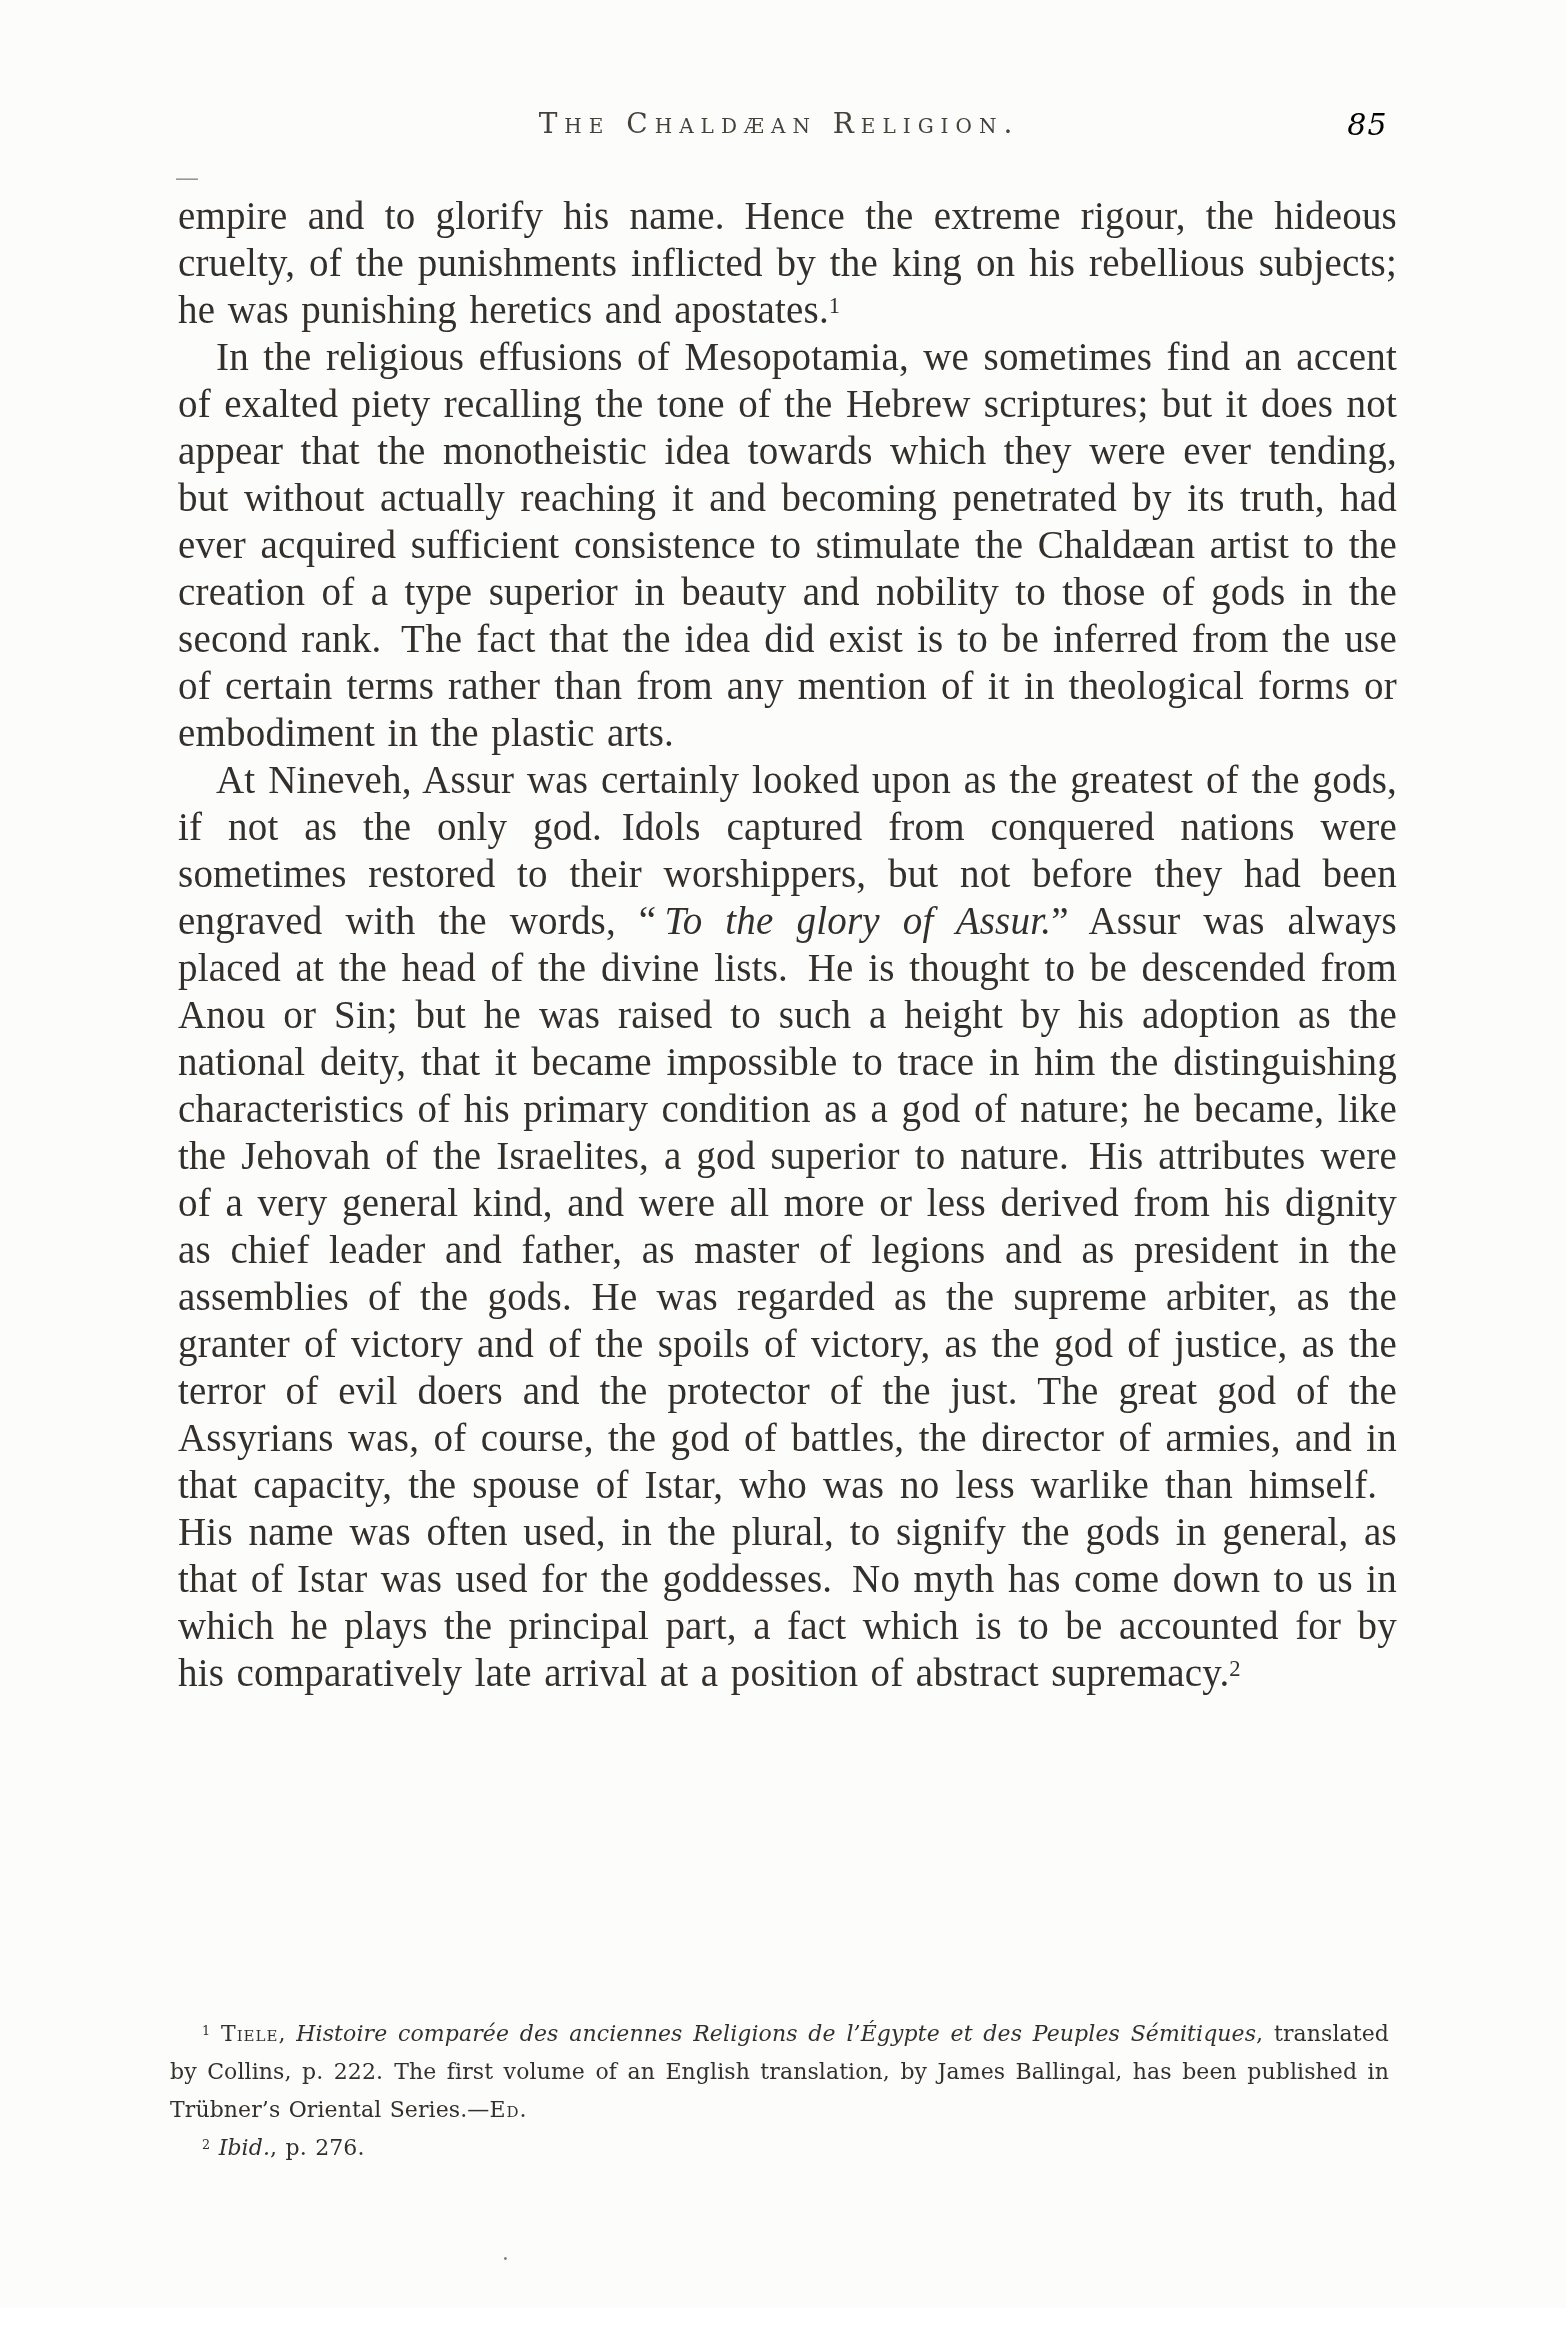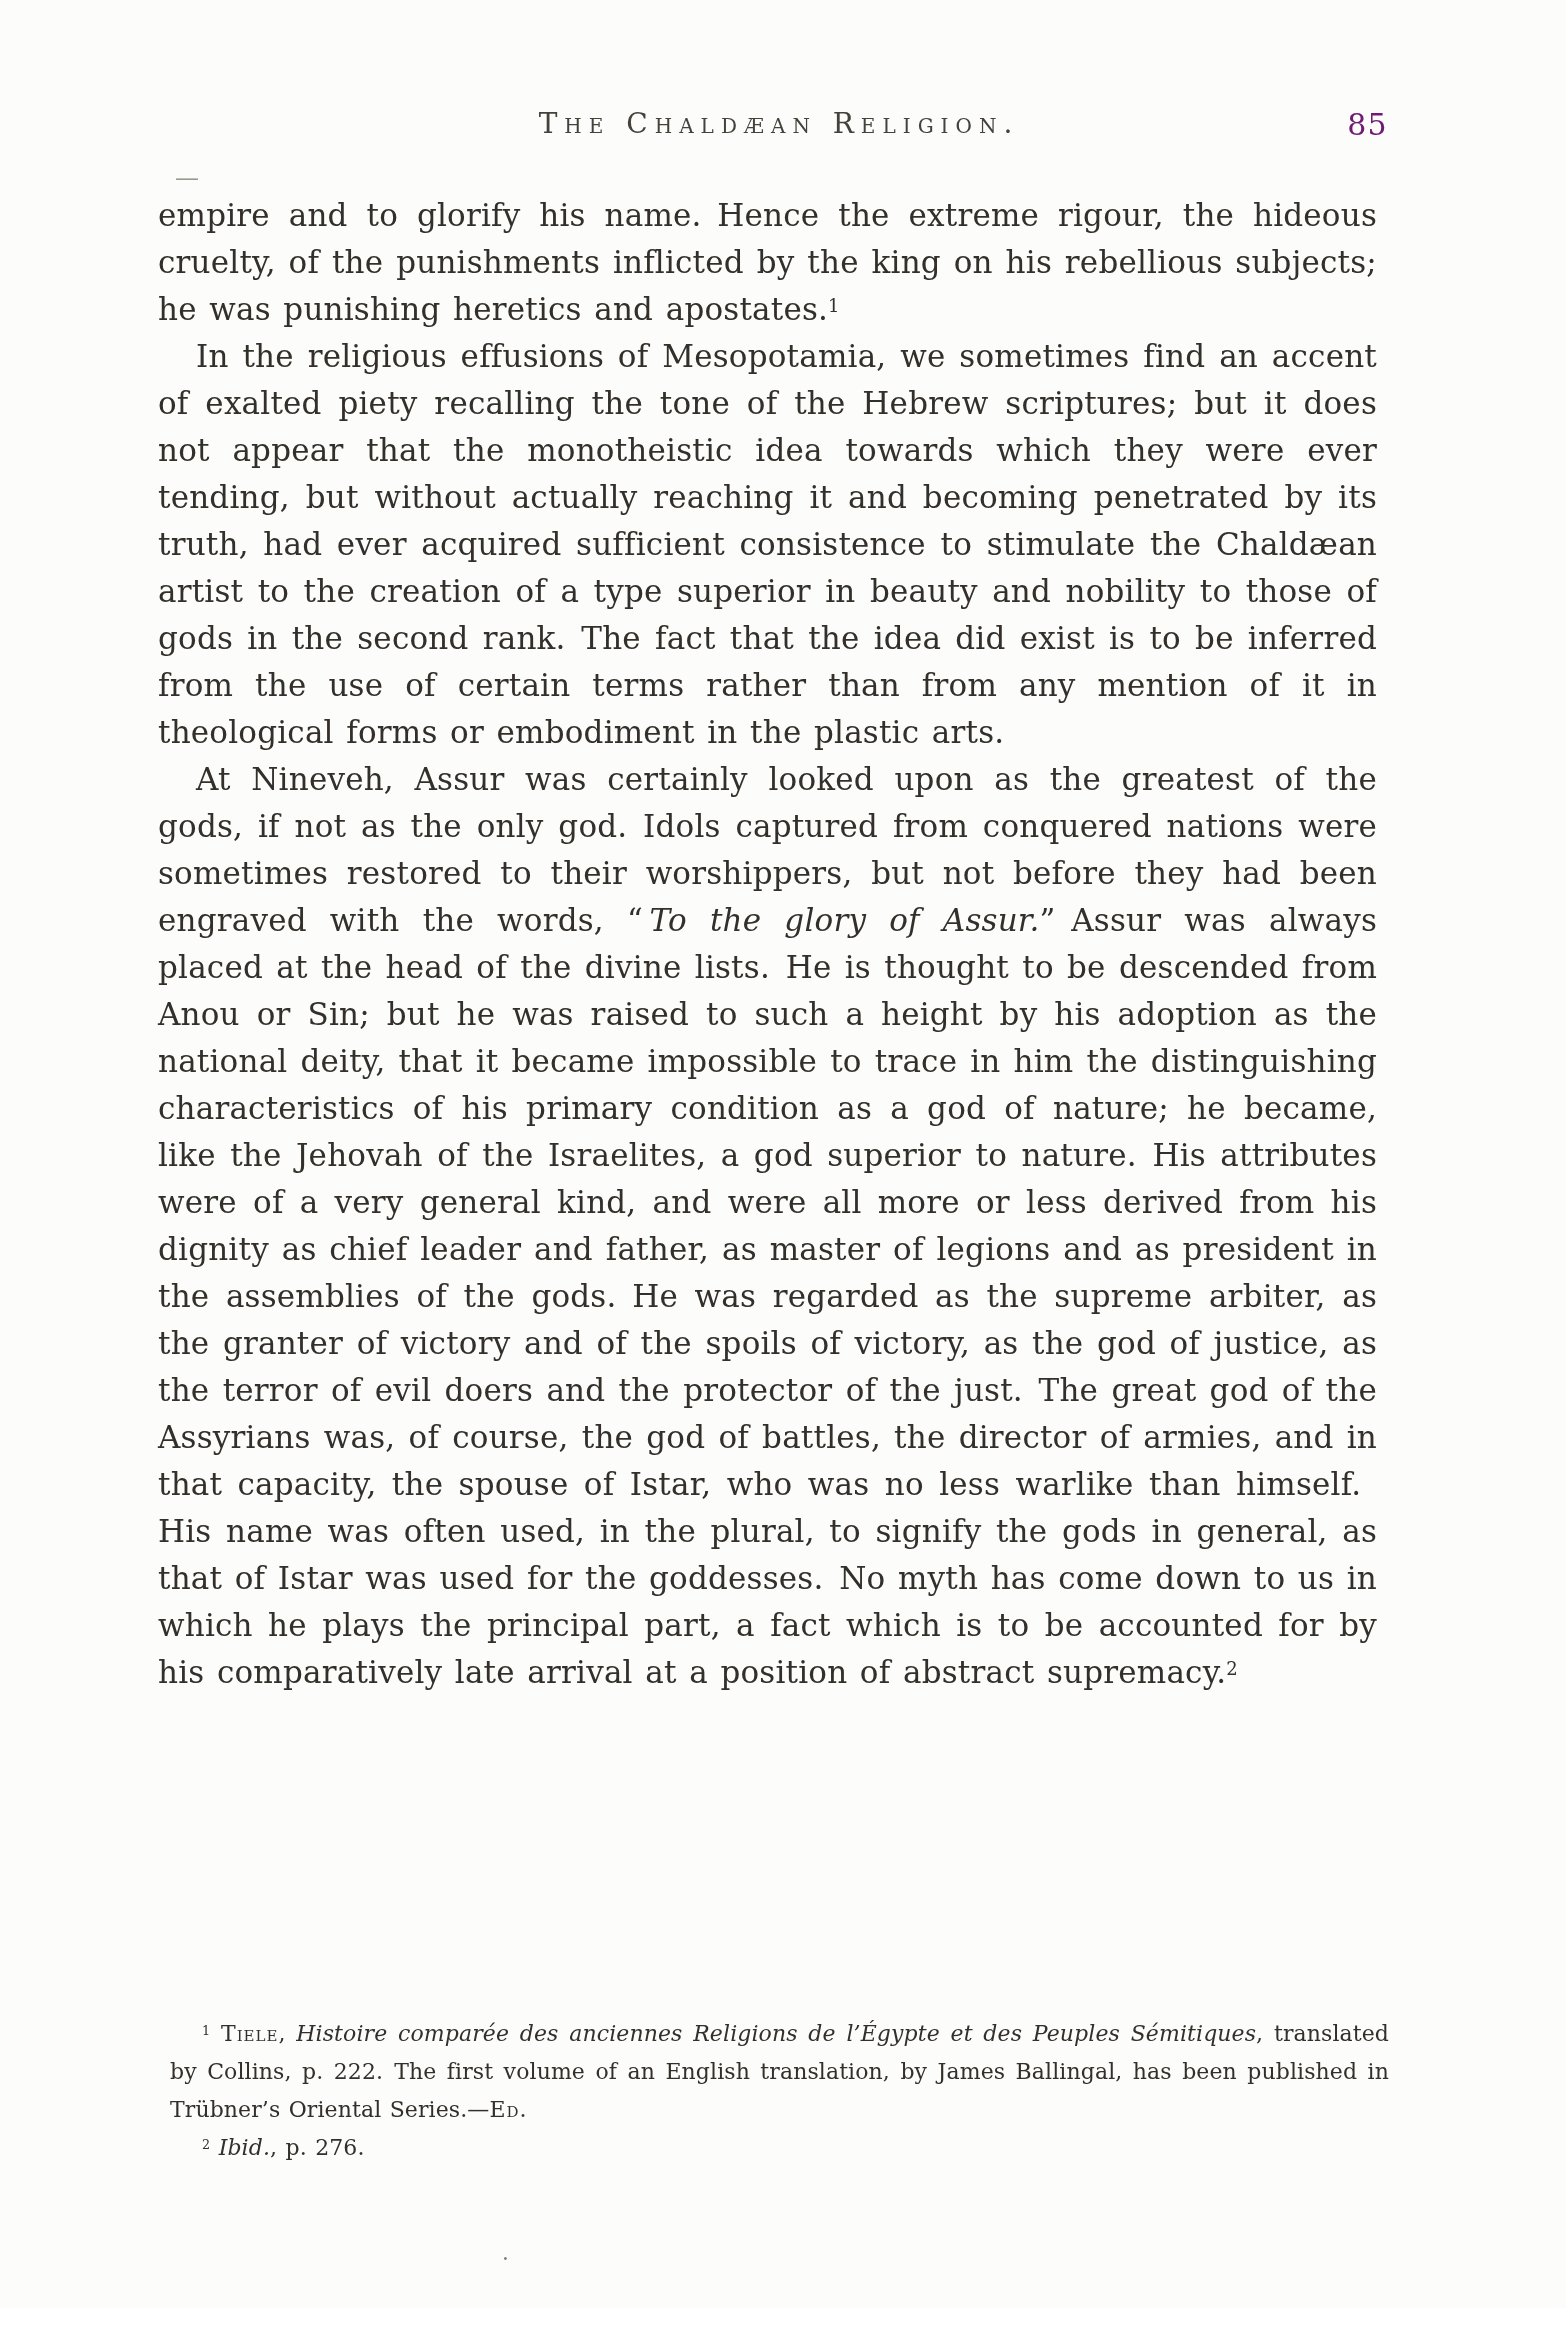--- a/index.html
+++ b/index.html
@@ -29,48 +29,50 @@
     font-size: 28px;
     letter-spacing: 7px;
     color: #45423c;
   }
   .page-number {
     position: absolute;
     right: 0;
     top: 0;
     font-size: 30px;
     letter-spacing: 1.3px;
-    color: #701a75;
+    color: #000000;
+    font-style: italic;
   }
   
   .signature-dash {
     position: absolute;
     left: 175px;
     top: 164px;
     font-size: 24px;
     color: #9a978f;
   }
   .bottom-dot {
     position: absolute;
     left: 502px;
     top: 2246px;
     font-size: 21.6px;
     color: #7d7a73;
   }
   
   .body-text {
     position: absolute;
     top: 192px;
-    left: 158px;
+    left: 178px;
     width: 1219px;
-    font-size: 31px;
+    font-size: 39px;
     line-height: 47px;
     text-align: justify;
     letter-spacing: 0.2px;
     word-spacing: 2.5px;
+    font-family: Liberation Serif, serif;
   }
   .para {
     margin: 0;
     padding: 0;
   }
   .para.indent {
     text-indent: 38px;
   }
   
   .footnotes {

